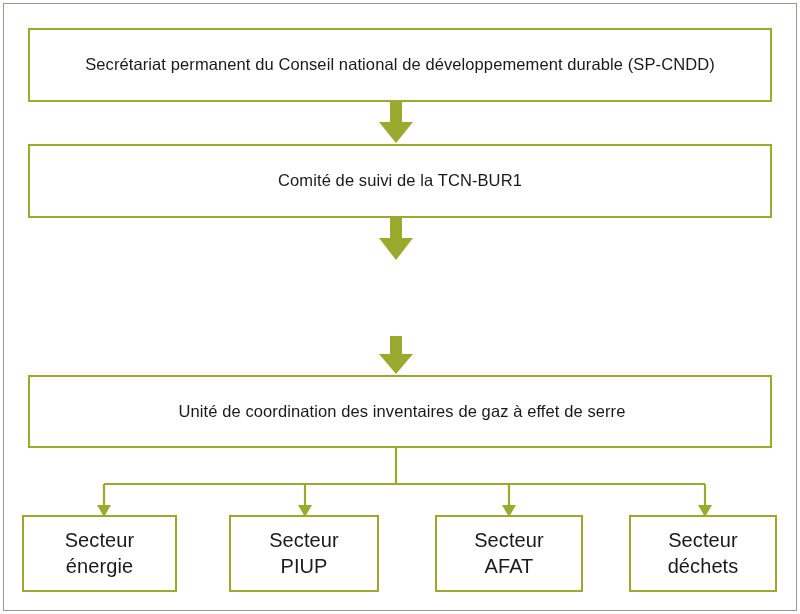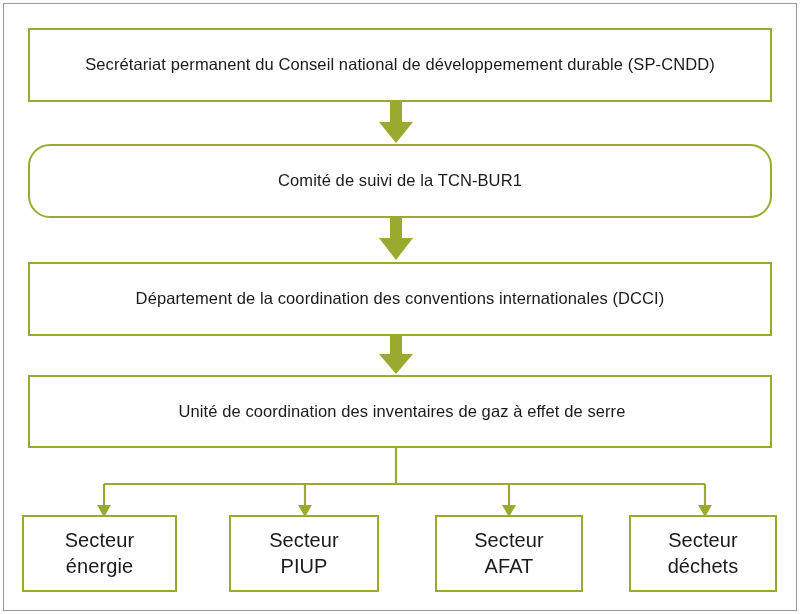--- a/index.html
+++ b/index.html
@@ -98,27 +98,24 @@
       <polygon points="298,505 312,505 305,517"></polygon>
       <polygon points="502,505 516,505 509,517"></polygon>
       <polygon points="698,505 712,505 705,517"></polygon>
     </g>
   </svg>
 
   <div class="node wide" style="left:28px; top:28px; width:744px; height:74px;">
     <span class="label">Secrétariat permanent du Conseil national de développemement durable (SP-CNDD)</span>
   </div>
 
-  <div class="node wide" style="left:28px; top:144px; width:744px; height:74px;border-radius:22px;">
+  <div class="node wide" style="left:28px; top:144px; width:744px; height:74px;">
     <span class="label">Comité de suivi de la TCN-BUR1</span>
   </div>
 
-  <div class="node wide" style="left:28px; top:262px; width:744px; height:74px;">
-    <span class="label">Département de la coordination des conventions internationales (DCCI)</span>
-  </div>
 
   <div class="node wide" style="left:28px; top:375px; width:744px; height:73px;padding-left:12px;">
     <span class="label">Unité de coordination des inventaires de gaz à effet de serre</span>
   </div>
 
   <div class="node leaf" style="left:22px; top:515px; width:155px; height:77px;">
     <span class="label">Secteur
 énergie</span>
   </div>
 

